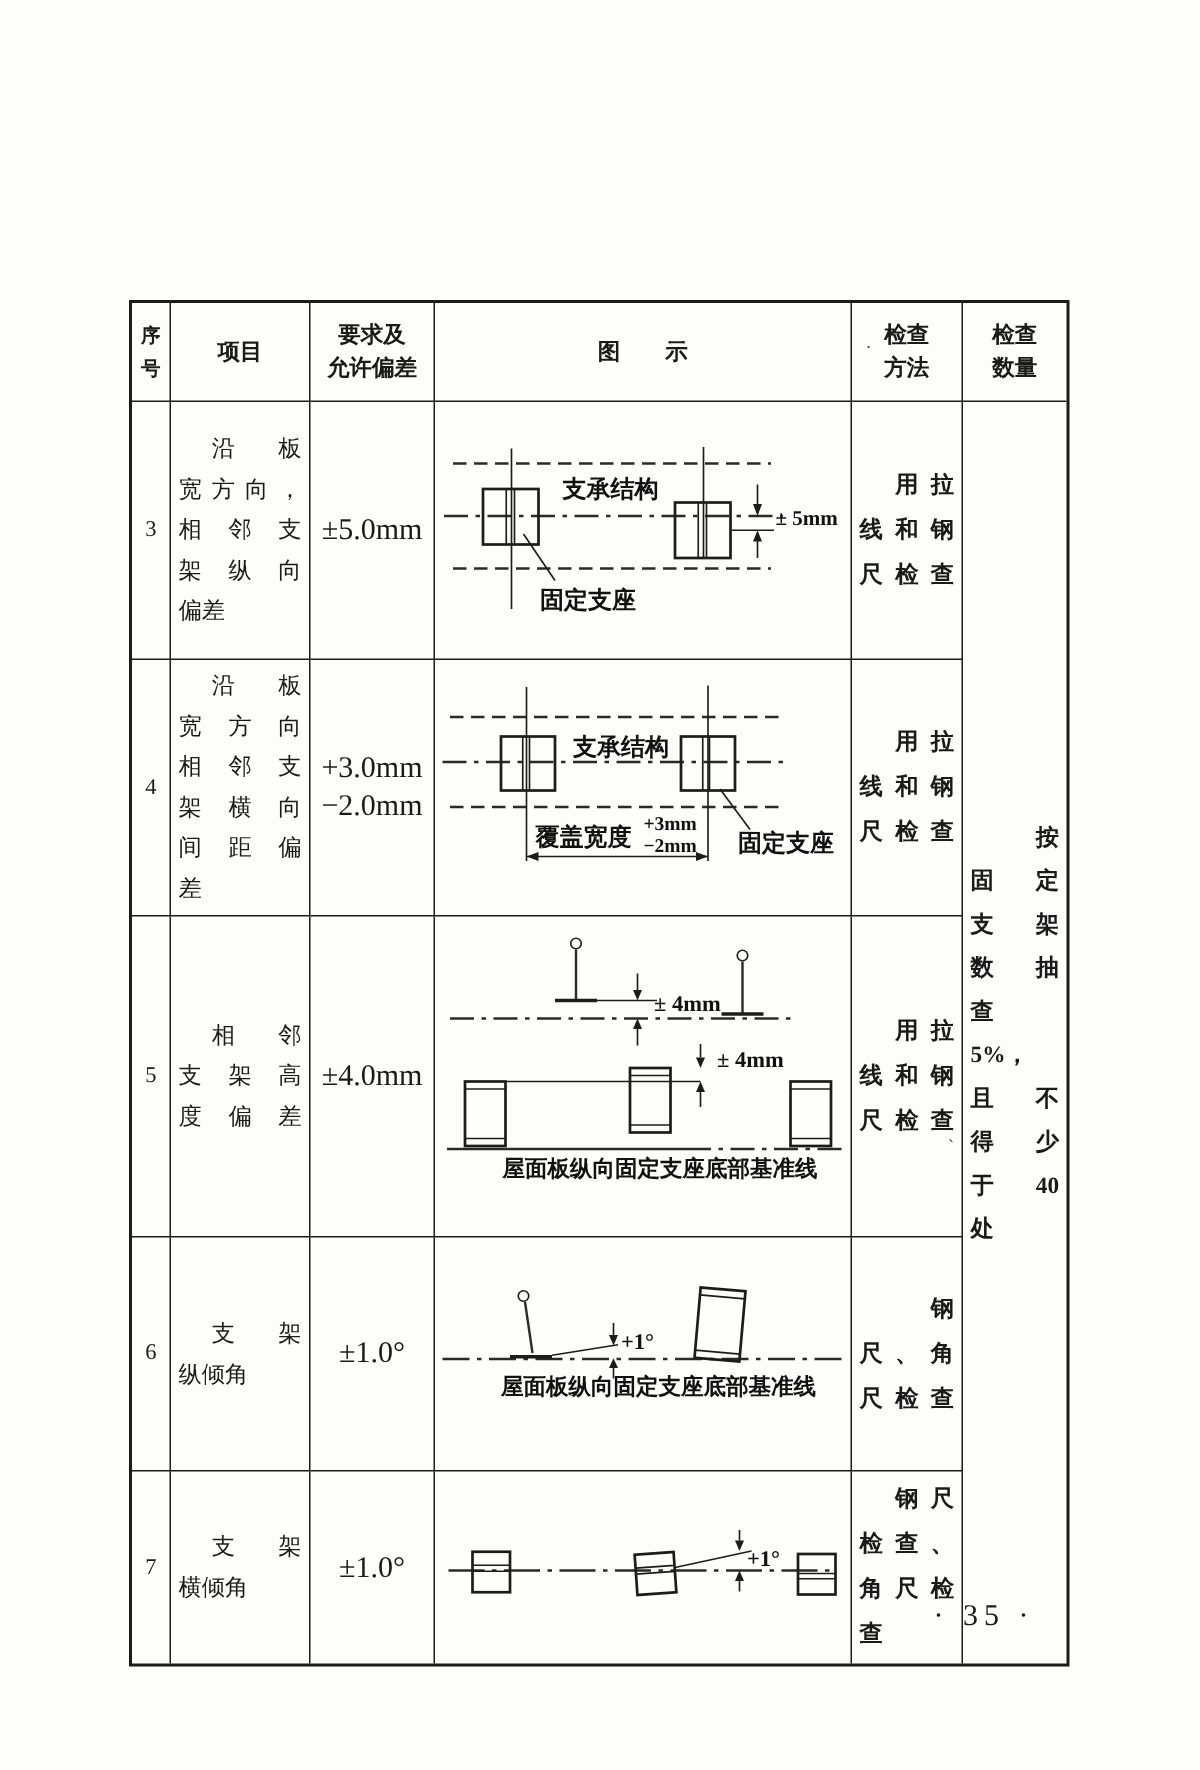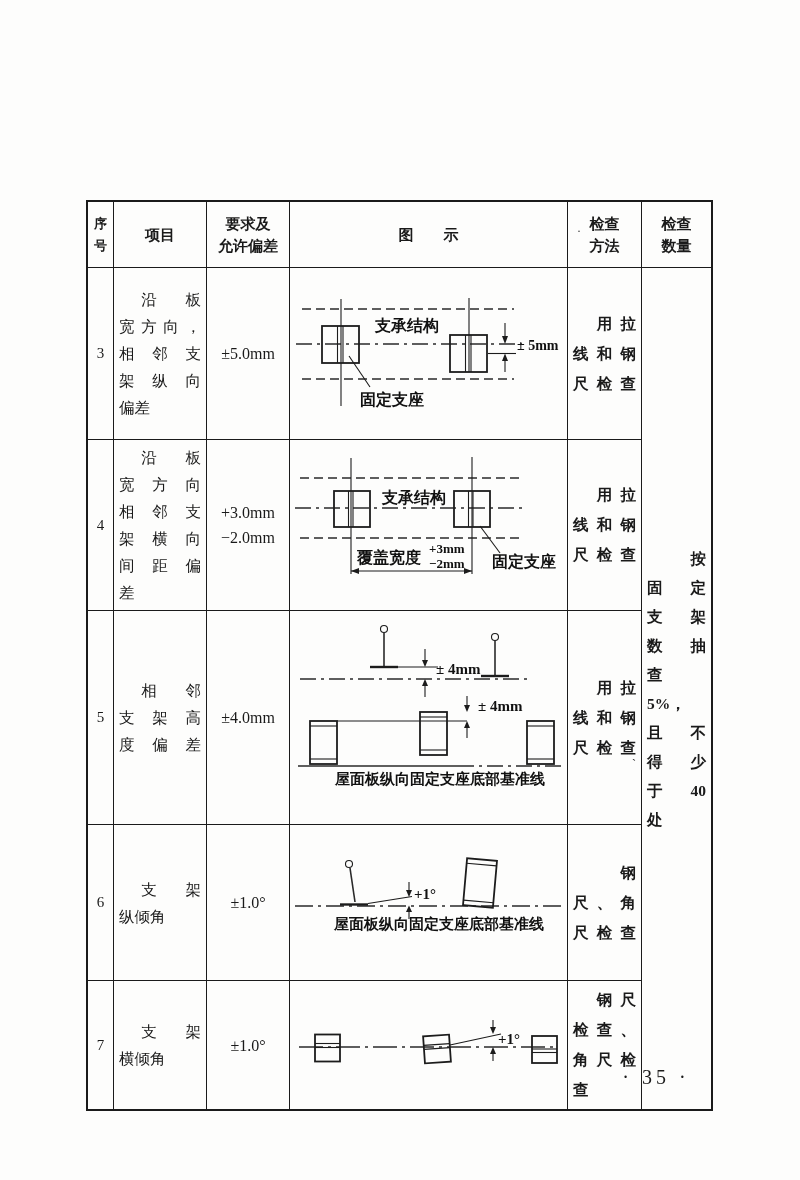--- a/index.html
+++ b/index.html
@@ -17,21 +17,21 @@
   .nr{border-right:none;} .nb{border-bottom:none;}
   .hd{font-size:15px;font-weight:bold;line-height:22px;text-align:center;}
   .hd-no{font-size:13px;letter-spacing:0;}
   .num{font-size:15px;}
   .lines{width:100%;padding:0 5px;box-sizing:border-box;}
   .lines div{font-size:15.5px;line-height:27px;white-space:pre;}
   .jl{text-align:justify;text-align-last:justify;}
   .ll{text-align:left;text-align-last:left;}
   .mlines div{line-height:30px;font-weight:bold;}
   .qlines div{line-height:29px;font-weight:bold;}
-  .req{font-size:16px;text-align:right;line-height:25px;}
+  .req{font-size:20px;text-align:right;line-height:25px;}
   .figcell{align-items:stretch;justify-content:flex-end;}
   svg{display:block;}
   svg text{fill:#111;font-family:"Liberation Serif","DejaVu Serif",serif;font-weight:bold;}
   .sh{stroke:#1c1c1c;fill:none;stroke-width:1.8;}
   .ln{stroke:#1c1c1c;stroke-width:1.1;fill:none;}
   .lt{stroke:#2a2a2a;stroke-width:1.6;fill:none;}
   .ar{fill:#1c1c1c;stroke:none;}
   #page-num{position:absolute;left:596px;top:1066px;width:120px;font-size:20px;
             letter-spacing:4px;text-align:center;}
   .artifact{position:absolute;font-size:12px;color:#333;}

